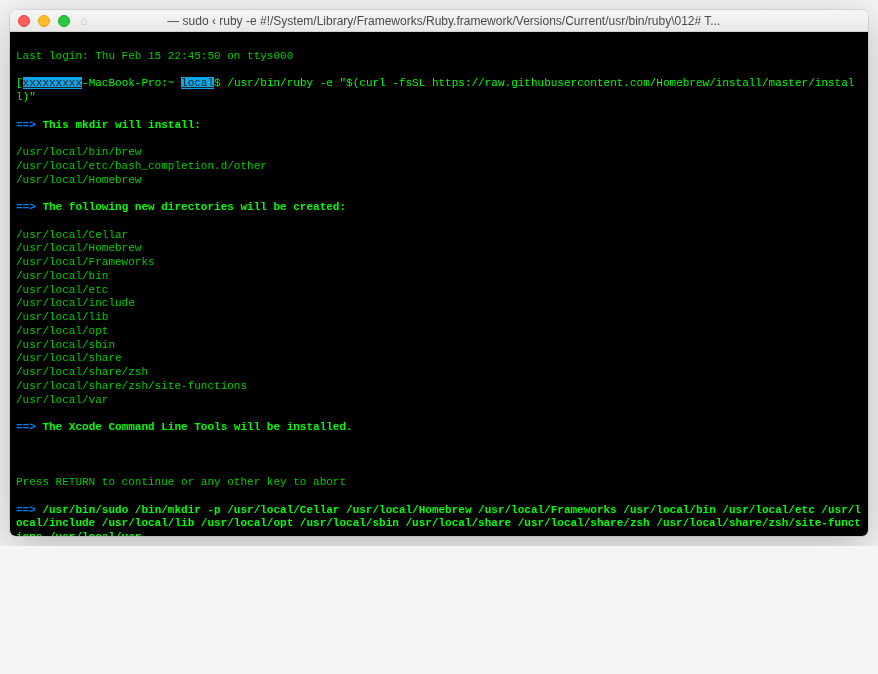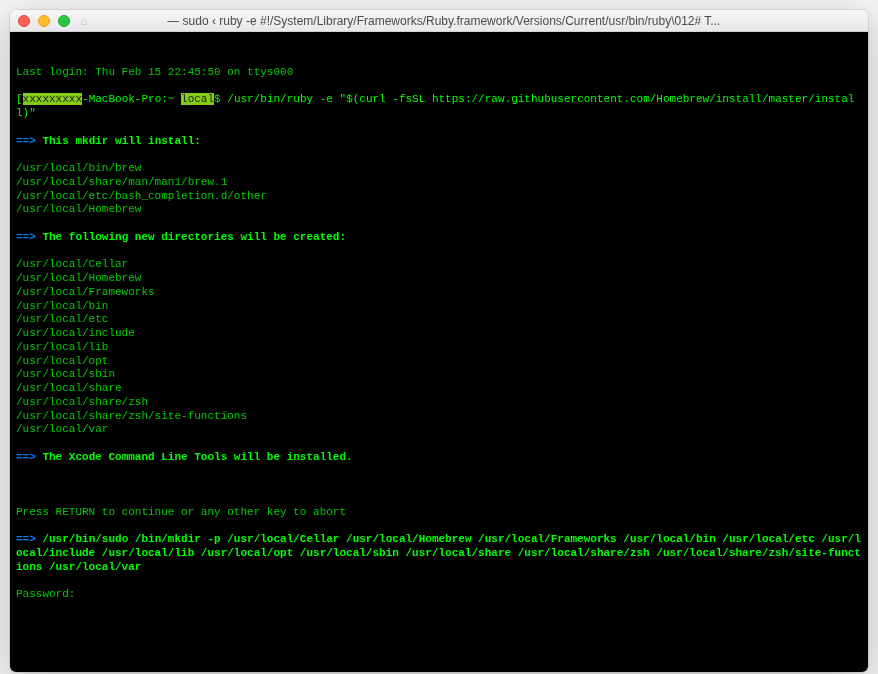--- a/index.html
+++ b/index.html
@@ -54,51 +54,51 @@
       overflow: hidden;
       text-overflow: ellipsis;
       padding: 0 80px;
     }
     .terminal {
       background: #000;
       color: #00ff00;
       font-family: Menlo, Monaco, "Courier New", monospace;
       font-size: 11px;
       line-height: 1.25;
-      padding: 20px 6px;
-      height: 640px;
+      padding: 4px 6px;
+      height: 504px;
       overflow: hidden;
       white-space: pre-wrap;
       word-break: break-all;
     }
     .line { display: block; }
     .arrow { color: #0080ff; font-weight: bold; }
     .arrow-text { font-weight: bold; }
     .dim { color: #00cc00; }
-    .redact { background: #84cc16; color: #222; }
+    .redact { background: #0ea5e9; color: #222; text-decoration: underline; }
   </style>
 </head>
 <body>
 
 <div class="window">
   <div class="titlebar">
     <div class="traffic-lights">
       <div class="dot red"></div>
       <div class="dot yellow"></div>
       <div class="dot green"></div>
     </div>
     <span class="home-icon">⌂</span>
     <div class="title">— sudo ‹ ruby -e #!/System/Library/Frameworks/Ruby.framework/Versions/Current/usr/bin/ruby\012# T...</div>
   </div>
 
   <div class="terminal">
 <span class="line dim">Last login: Thu Feb 15 22:45:50 on ttys000</span>
 <span class="line">[<span class="redact">xxxxxxxxx</span><span>-MacBook-Pro:~ </span><span class="redact">local</span><span>$ /usr/bin/ruby -e "$(curl -fsSL https://raw.githubusercontent.com/Homebrew/install/master/install)"</span></span>
 <span class="line"><span class="arrow">==&gt;</span> <span class="arrow-text">This mkdir will install:</span></span>
-<span id="install-paths"><span class="line dim">/usr/local/bin/brew</span><span class="line dim">/usr/local/share/man/man1/brew.1</span><span class="line dim">/usr/local/etc/bash_completion.d/other</span><span class="line dim">/usr/local/Homebrew</span></span>
+<span id="install-paths"><span class="line dim">/usr/local/bin/brew</span><span class="line dim">/usr/local/etc/bash_completion.d/other</span><span class="line dim">/usr/local/Homebrew</span></span>
 <span class="line"><span class="arrow">==&gt;</span> <span class="arrow-text">The following new directories will be created:</span></span>
 <span id="dir-paths"><span class="line dim">/usr/local/Cellar</span><span class="line dim">/usr/local/Homebrew</span><span class="line dim">/usr/local/Frameworks</span><span class="line dim">/usr/local/bin</span><span class="line dim">/usr/local/etc</span><span class="line dim">/usr/local/include</span><span class="line dim">/usr/local/lib</span><span class="line dim">/usr/local/opt</span><span class="line dim">/usr/local/sbin</span><span class="line dim">/usr/local/share</span><span class="line dim">/usr/local/share/zsh</span><span class="line dim">/usr/local/share/zsh/site-functions</span><span class="line dim">/usr/local/var</span></span>
 <span class="line"><span class="arrow">==&gt;</span> <span class="arrow-text">The Xcode Command Line Tools will be installed.</span></span>
 <span class="line"> </span>
 <span class="line dim">Press RETURN to continue or any other key to abort</span>
 <span class="line"><span class="arrow">==&gt;</span> <span class="arrow-text">/usr/bin/sudo /bin/mkdir -p /usr/local/Cellar /usr/local/Homebrew /usr/local/Frameworks /usr/local/bin /usr/local/etc /usr/local/include /usr/local/lib /usr/local/opt /usr/local/sbin /usr/local/share /usr/local/share/zsh /usr/local/share/zsh/site-functions /usr/local/var</span></span>
 <span class="line dim">Password:</span>
   </div>
 </div>
 

